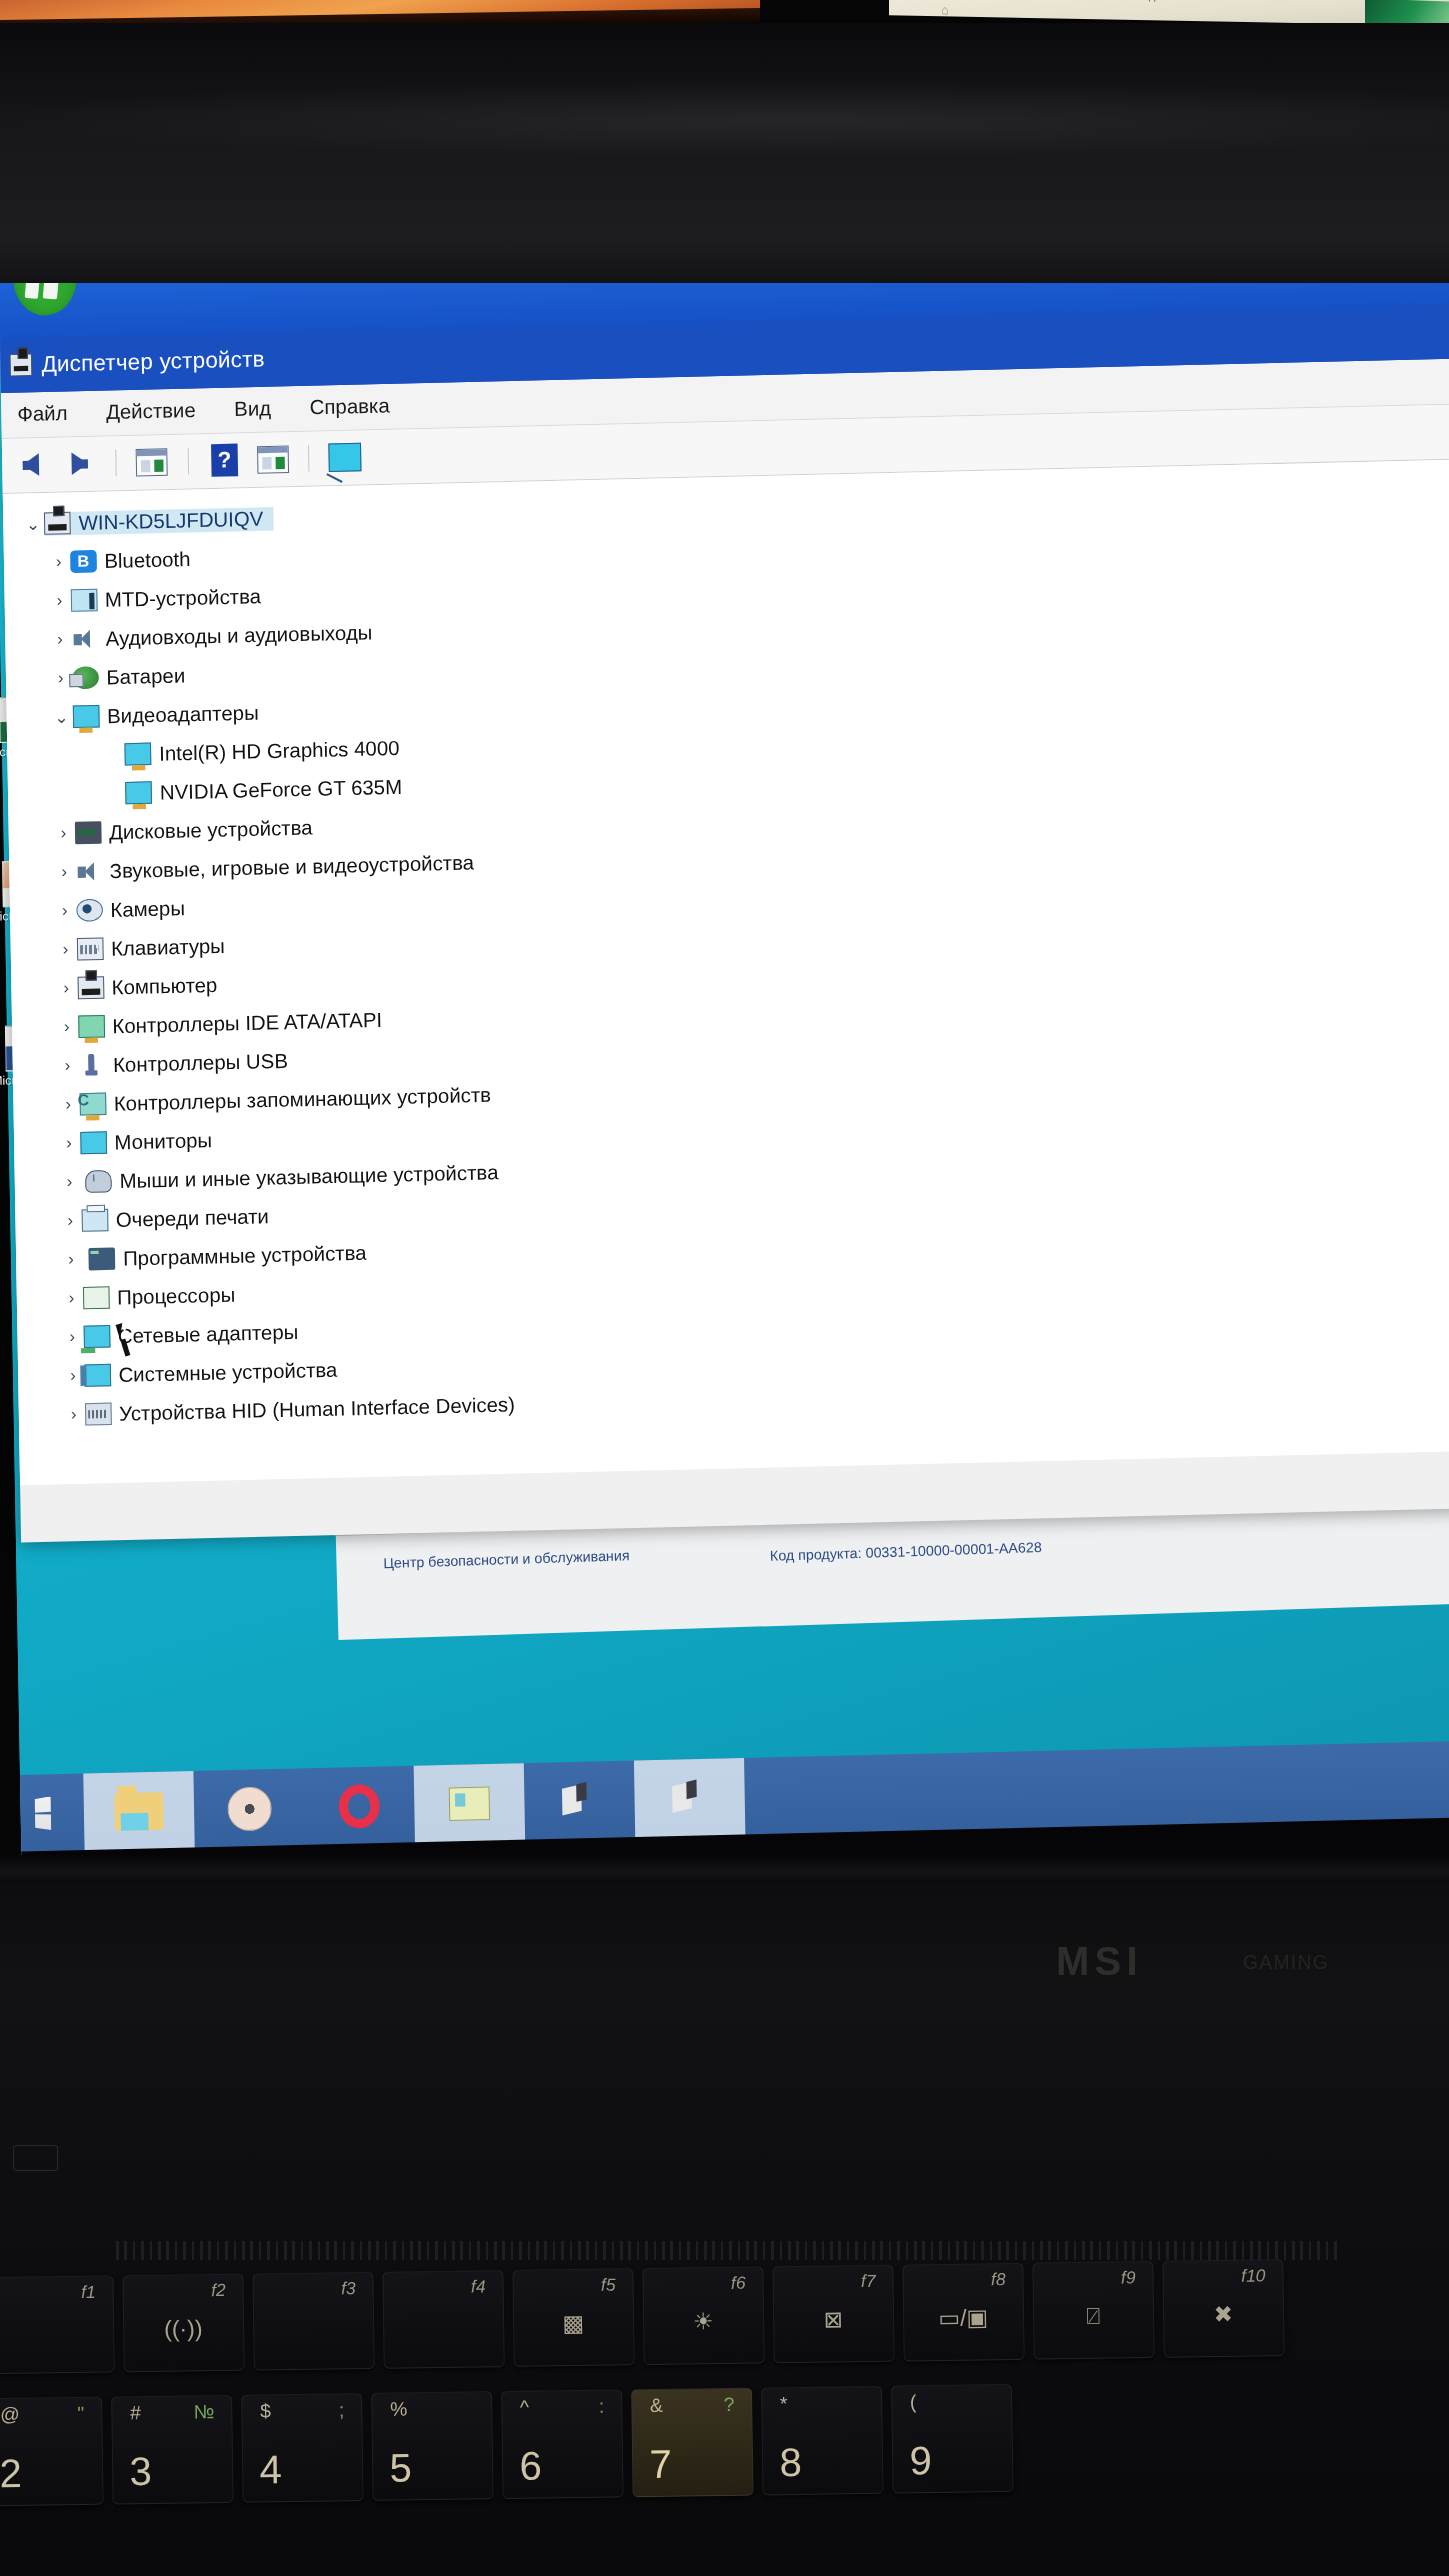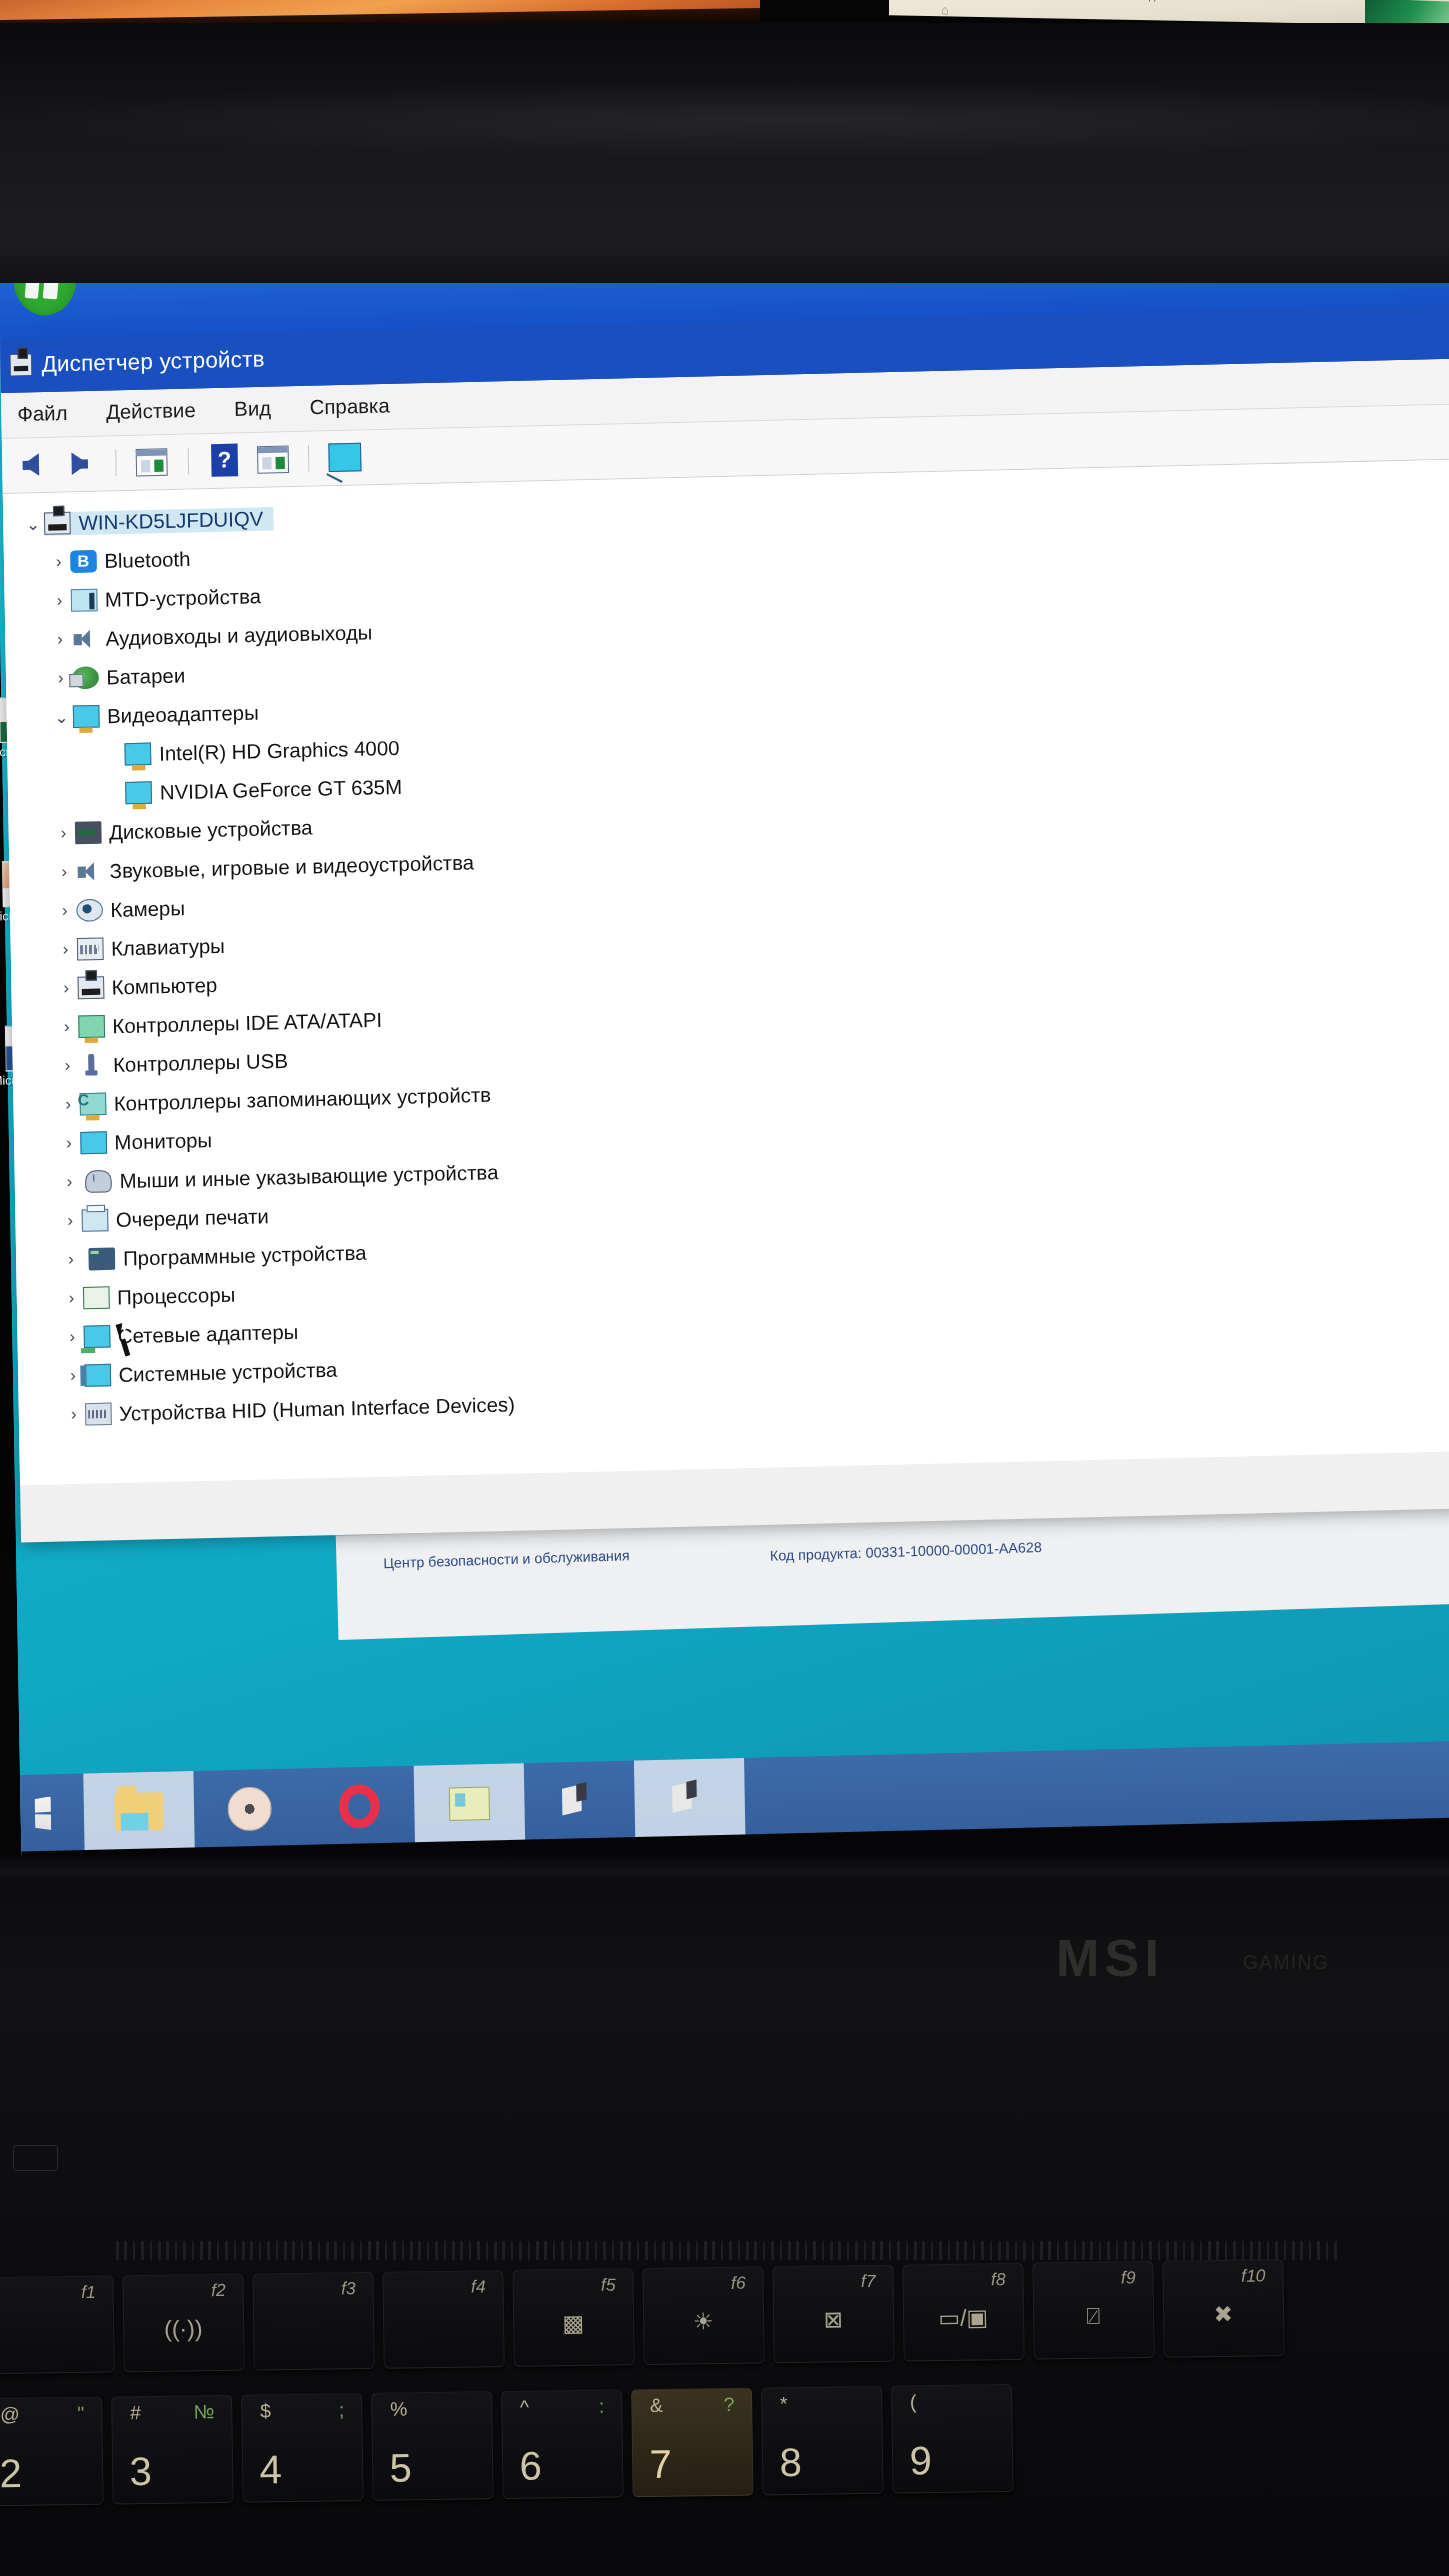--- a/index.html
+++ b/index.html
@@ -272,21 +272,21 @@
   
   .base{
     position:absolute; left:0; top:1855px; width:1449px; height:721px;
     background:linear-gradient(#0b0b0d 0%,#121214 18%,#0e0e11 45%,#09090b 100%);
   }
   .hinge{
     position:absolute; left:0; top:0; width:1449px; height:28px;
     background:linear-gradient(#060608,#141417 60%,#0a0a0c);
   }
   .brand{
-    position:absolute; left:1056px; top:73px; font-size:52px; letter-spacing:5.2px;
+    position:absolute; left:1056px; top:84px; font-size:40px; letter-spacing:5.2px;
     color:#4a4640; opacity:.55; font-weight:bold;
   }
   .brand-sub{
     position:absolute; left:1243px; top:97px; font-size:19.3px; color:#3a3733; opacity:.5; letter-spacing:1.3px;
   }
   .speaker{
     position:absolute; left:116px; top:386px; width:1224px; height:19.3px;
     background:repeating-linear-gradient(90deg, rgba(70,70,78,.30) 0 2.6px, transparent 2.6px 8.4px);
   }
   .trackpad-edge{

